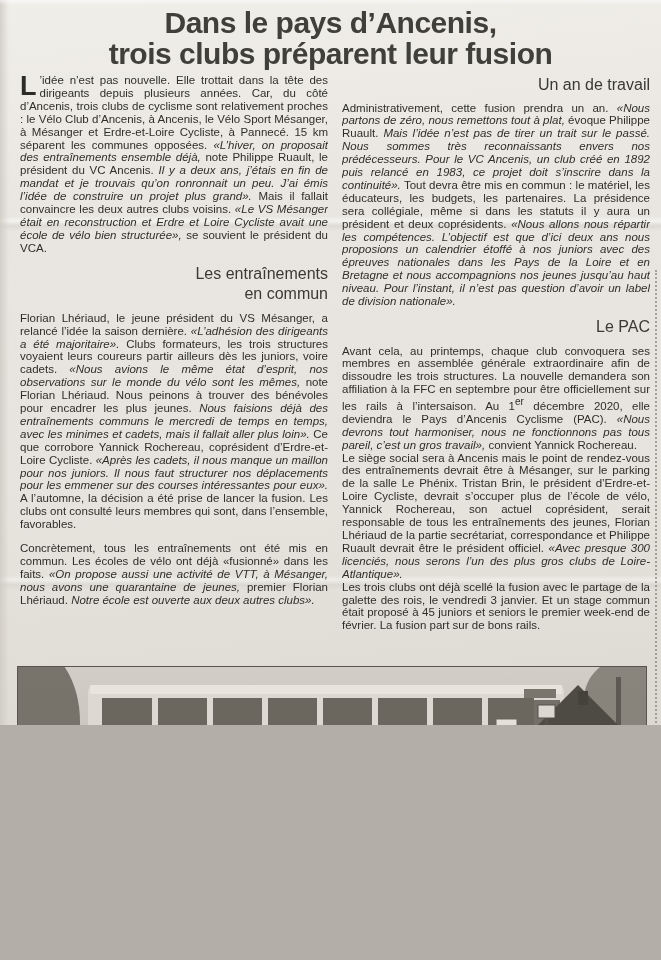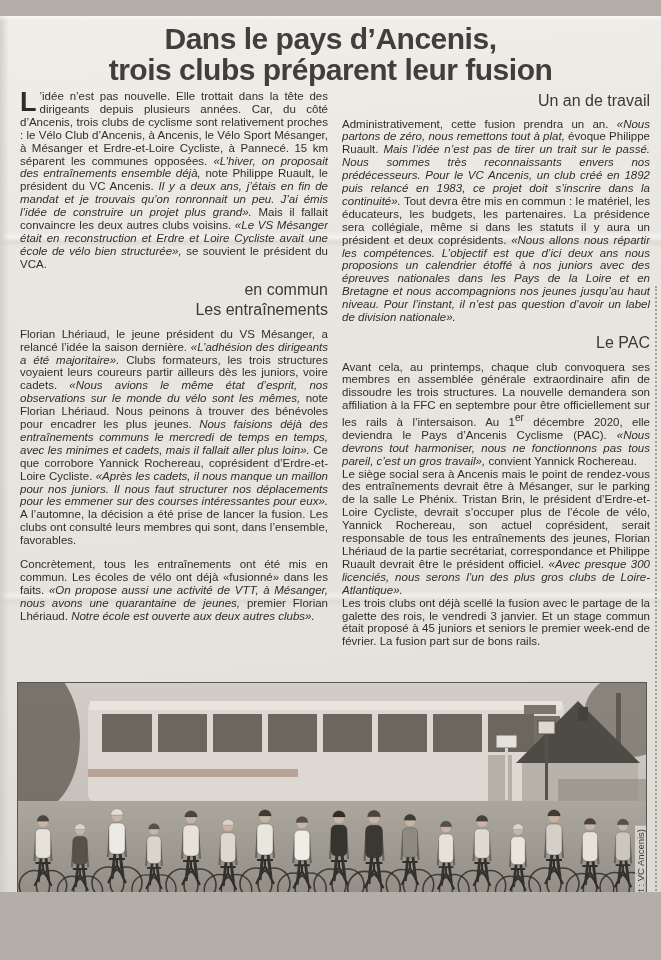--- a/index.html
+++ b/index.html
@@ -1,25 +1,24 @@
 <!DOCTYPE html>
 <html><head>
 <meta charset="utf-8">
 <style>
   html,body{margin:0;padding:0;background:#b3afa8;}
   .page{
-    position:relative;width:661px;height:876px;overflow:hidden;
+    position:relative;width:661px;height:725px;overflow:hidden;
     font-family:"Liberation Sans",sans-serif;color:#302f2b;
     background:
       linear-gradient(180deg, rgba(255,255,255,.55) 0px, rgba(255,255,255,0) 5px),
       linear-gradient(90deg, rgba(205,201,194,.8) 0px, rgba(205,201,194,0) 9px),
       linear-gradient(180deg, rgba(255,255,255,0) 216px, rgba(255,255,255,.5) 221px, rgba(186,182,175,.25) 226px, rgba(255,255,255,0) 231px),
       linear-gradient(180deg, rgba(255,255,255,0) 575px, rgba(255,255,255,.4) 580px, rgba(186,182,175,.2) 585px, rgba(255,255,255,0) 590px),
       linear-gradient(175deg,#f0eee9 0%,#e9e6e1 30%,#e6e3dd 70%,#dcd9d3 100%);
-    margin-top: 16px;
   }
   .headline{margin:0;padding:7px 0 0 0;text-align:center;font-weight:bold;
     font-size:30px;line-height:31px;letter-spacing:-.5px;color:#413f3c;}
   .hl-line{display:block;}
   .columns{display:flex;gap:14px;padding:5px 11px 0 20px;}
   .col{width:308px;height:596px;overflow:hidden;}
   p.body{margin:0;font-size:11.5px;line-height:12.9px;text-align:justify;color:#2f2e2a;}
   p.body.gap{margin-top:11px;}
   .q{font-weight:normal;font-style:italic;}
   .sup{vertical-align:super;font-size:10px;}
@@ -46,22 +45,22 @@
 
   <h1 class="headline">
     <span class="hl-line">Dans le pays d’Ancenis,</span>
     <span class="hl-line">trois clubs préparent leur fusion</span>
   </h1>
 
   <div class="columns">
     <div class="col" data-col="0">
         <p class="body"><span class="dropcap">L</span><span>’idée n’est pas nouvelle. Elle trottait dans la tête des dirigeants depuis plusieurs années. Car, du côté d’Ancenis, trois clubs de cyclisme sont relativement proches : le Vélo Club d’Ancenis, à Ancenis, le Vélo Sport Mésanger, à Mésanger et Erdre-et-Loire Cycliste, à Pannecé. 15 km séparent les communes opposées. </span><span class="q">«L’hiver, on proposait des entraînements ensemble déjà,</span><span> note Philippe Ruault, le président du VC Ancenis. </span><span class="q">Il y a deux ans, j’étais en fin de mandat et je trouvais qu’on ronronnait un peu. J’ai émis l’idée de construire un projet plus grand».</span><span> Mais il fallait convaincre les deux autres clubs voisins. </span><span class="q">«Le VS Mésanger était en reconstruction et Erdre et Loire Cycliste avait une école de vélo bien structurée»,</span><span> se souvient le président du VCA.</span></p>
         <div class="sec-h">
+          <div>Les entraînements</div>
           <div>en commun</div>
-          <div>Les entraînements</div>
         </div>
         <p class="body"><span>Florian Lhériaud, le jeune président du VS Mésanger, a relancé l’idée la saison dernière. </span><span class="q">«L’adhésion des dirigeants a été majoritaire».</span><span> Clubs formateurs, les trois structures voyaient leurs coureurs partir ailleurs dès les juniors, voire cadets. </span><span class="q">«Nous avions le même état d’esprit, nos observations sur le monde du vélo sont les mêmes,</span><span> note Florian Lhériaud. Nous peinons à trouver des bénévoles pour encadrer les plus jeunes. </span><span class="q">Nous faisions déjà des entraînements communs le mercredi de temps en temps, avec les minimes et cadets, mais il fallait aller plus loin».</span><span> Ce que corrobore Yannick Rochereau, coprésident d’Erdre-et-Loire Cycliste. </span><span class="q">«Après les cadets, il nous manque un maillon pour nos juniors. Il nous faut structurer nos déplacements pour les emmener sur des courses intéressantes pour eux».</span><span> A l’automne, la décision a été prise de lancer la fusion. Les clubs ont consulté leurs membres qui sont, dans l’ensemble, favorables.</span></p>
         <p class="body gap"><span>Concrètement, tous les entraînements ont été mis en commun. Les écoles de vélo ont déjà «fusionné» dans les faits. </span><span class="q">«On propose aussi une activité de VTT, à Mésanger, nous avons une quarantaine de jeunes,</span><span> premier Florian Lhériaud. </span><span class="q">Notre école est ouverte aux deux autres clubs».</span></p>
       </div>
     <div class="col" data-col="1">
         <div class="sec-h">
           <div>Un an de travail</div>
         </div>
         <p class="body"><span>Administrativement, cette fusion prendra un an. </span><span class="q">«Nous partons de zéro, nous remettons tout à plat,</span><span> évoque Philippe Ruault. </span><span class="q">Mais l’idée n’est pas de tirer un trait sur le passé. Nous sommes très reconnaissants envers nos prédécesseurs. Pour le VC Ancenis, un club créé en 1892 puis relancé en 1983, ce projet doit s’inscrire dans la continuité».</span><span> Tout devra être mis en commun : le matériel, les éducateurs, les budgets, les partenaires. La présidence sera collégiale, même si dans les statuts il y aura un président et deux coprésidents. </span><span class="q">«Nous allons nous répartir les compétences. L’objectif est que d’ici deux ans nous proposions un calendrier étoffé à nos juniors avec des épreuves nationales dans les Pays de la Loire et en Bretagne et nous accompagnions nos jeunes jusqu’au haut niveau. Pour l’instant, il n’est pas question d’avoir un label de division nationale».</span></p>
         <div class="sec-h">

